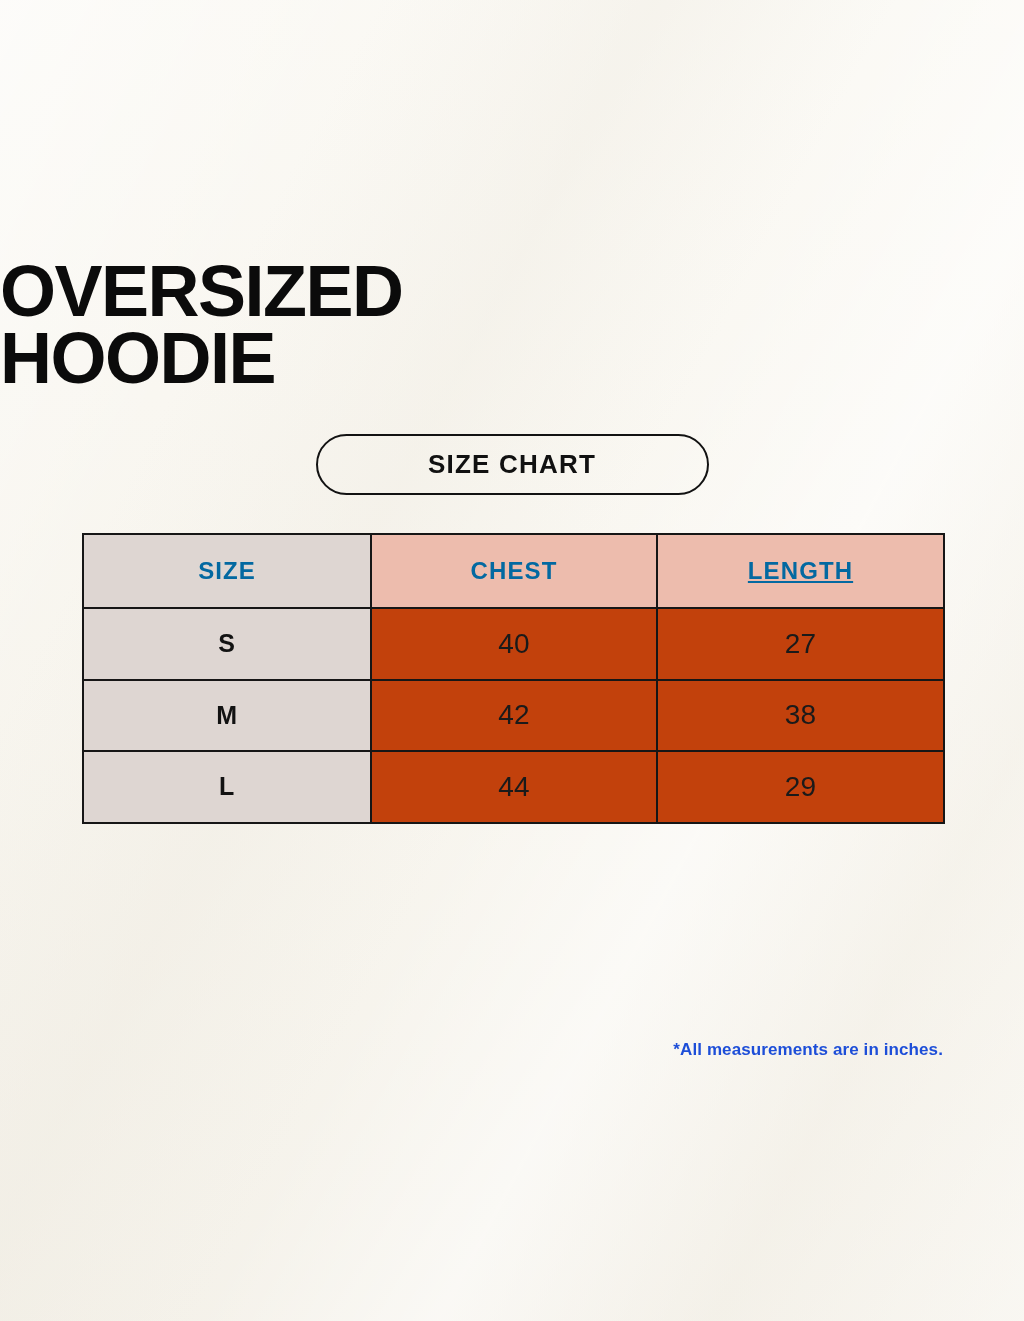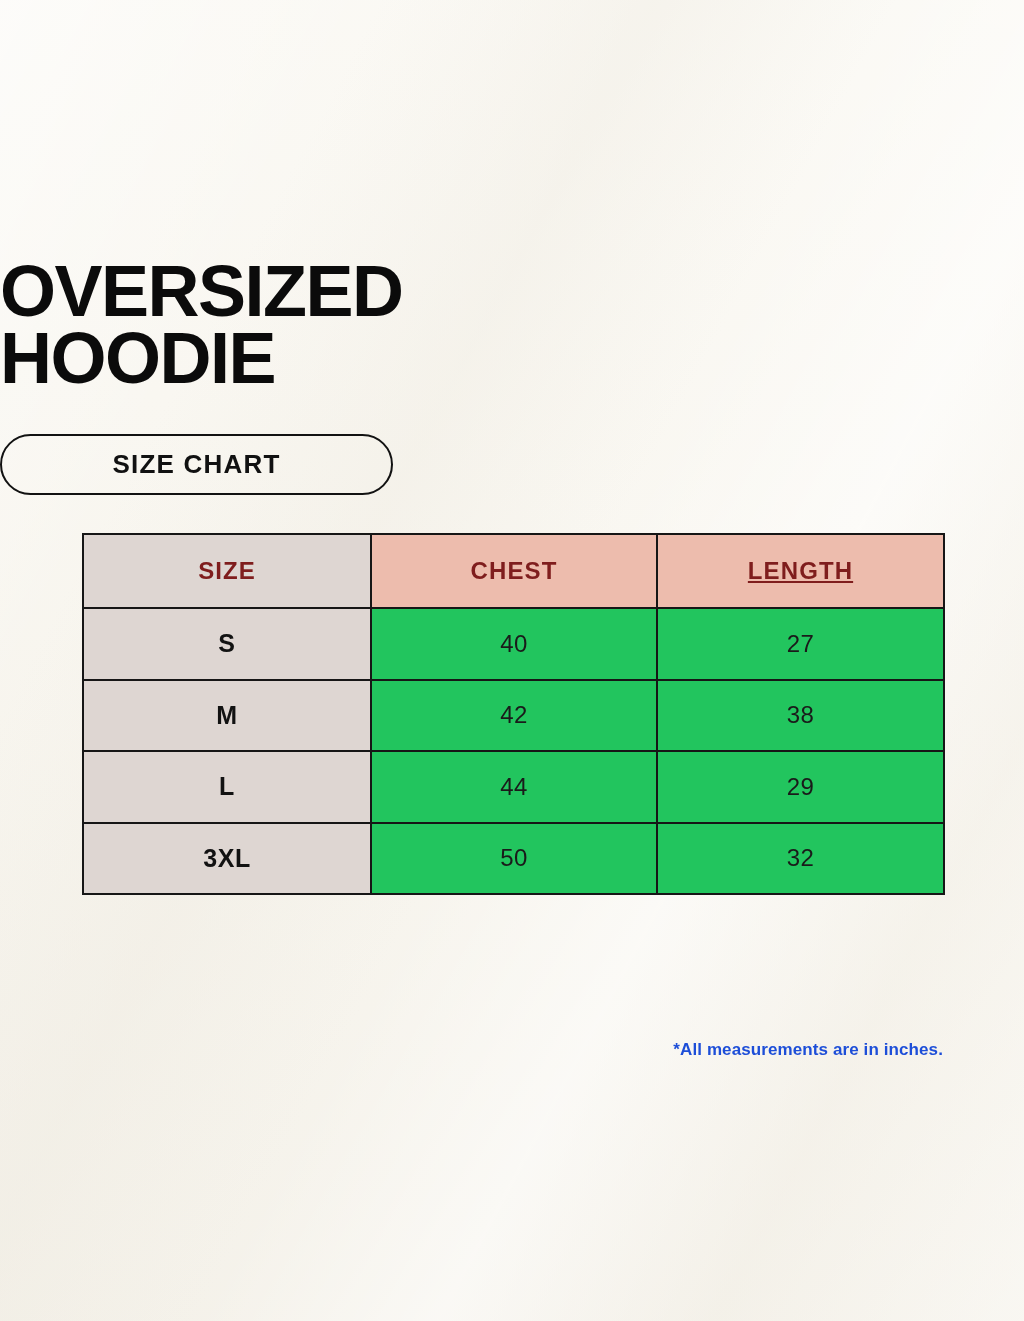--- a/index.html
+++ b/index.html
@@ -63,21 +63,21 @@
     color: #0b0b0b;
   }
 
   
   .badge-wrap {
     position: absolute;
     top: 434px;
     left: 0;
     width: 1024px;
     display: flex;
-    justify-content: flex-start;
+    justify-content: center;
   }
 
   .badge {
     width: 393px;
     height: 61px;
     border: 2.5px solid #121212;
     border-radius: 34px;
     display: flex;
     align-items: center;
     justify-content: center;
@@ -108,41 +108,41 @@
   .chart-table col.c-size   { width: 288px; }
   .chart-table col.c-chest  { width: 286px; }
   .chart-table col.c-length { width: 287px; }
 
   
   .chart-table thead th {
     height: 74px;
     font-size: 24px;
     font-weight: 700;
     letter-spacing: 1.1px;
-    color: #7f1d1d;
+    color: #0369a1;
   }
 
   .th-size   { background: #ded6d2; }
   .th-chest  { background: #edbcad; }
   .th-length { background: #edbcad; text-decoration: underline; }
 
   
   .chart-table tbody tr { height: 71.5px; }
 
   .cell-size {
     background: #ded6d2;
     font-size: 25px;
     font-weight: 700;
     letter-spacing: 0.6px;
     color: #121212;
   }
 
   .cell-measure {
-    background: #22c55e;
-    font-size: 24px;
+    background: #c2410c;
+    font-size: 28px;
     font-weight: 400;
     letter-spacing: 0.3px;
     color: #1a1a1a;
     margin-left: 27px;
   }
 
   
   .footnote {
     position: absolute;
     top: 1040px;
@@ -193,23 +193,18 @@
       <tr>
         <td class="cell-size">M</td>
         <td class="cell-measure">42</td>
         <td class="cell-measure">38</td>
       </tr>
       <tr>
         <td class="cell-size">L</td>
         <td class="cell-measure">44</td>
         <td class="cell-measure">29</td>
       </tr>
-      <tr>
-        <td class="cell-size">3XL</td>
-        <td class="cell-measure">50</td>
-        <td class="cell-measure">32</td>
-      </tr>
     </tbody>
   </table>
 
   <div class="footnote">*All measurements are in inches.</div>
 
 </div>
 
 </body></html>

